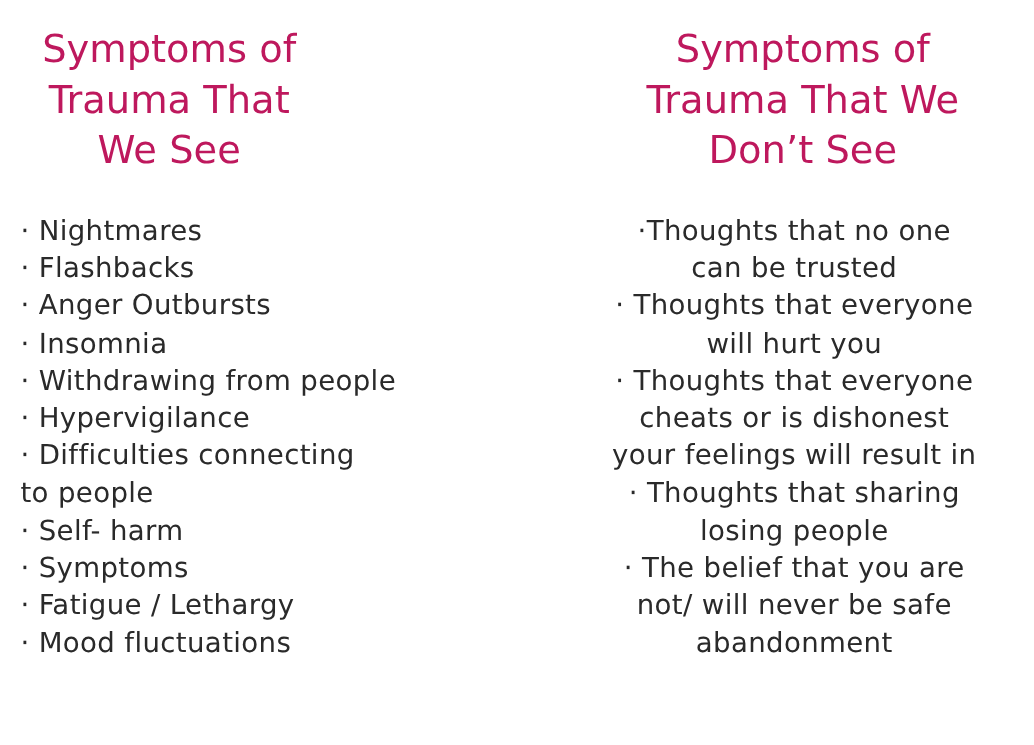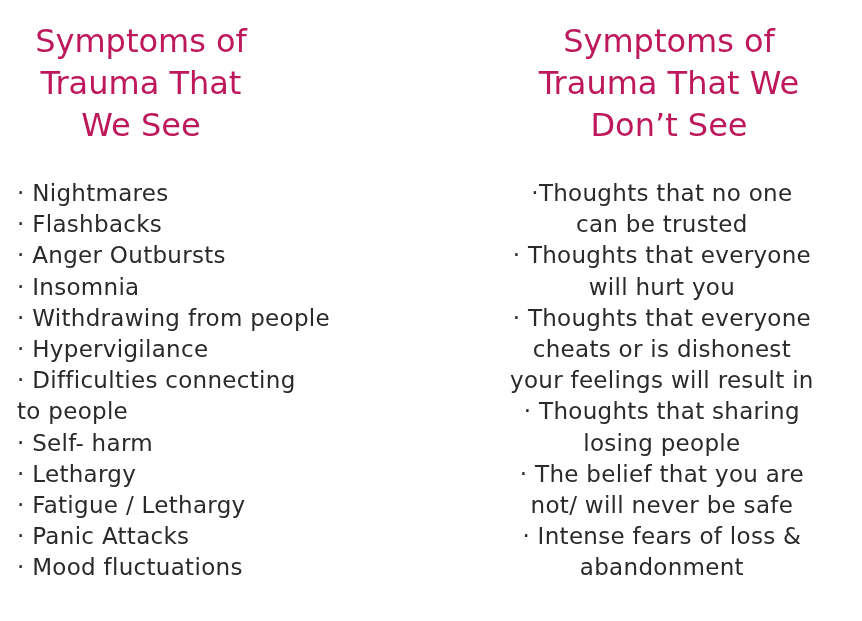--- a/index.html
+++ b/index.html
@@ -32,33 +32,31 @@
 <div class="list" id="list-left">
   <div>· Nightmares</div>
   <div>· Flashbacks</div>
   <div>· Anger Outbursts</div>
   <div>· Insomnia</div>
   <div>· Withdrawing from people</div>
   <div>· Hypervigilance</div>
   <div>· Difficulties connecting</div>
   <div>to people</div>
   <div>· Self- harm</div>
-  <div>· Lethargy</div>
+  <div>· Symptoms</div>
   <div>· Fatigue / Lethargy</div>
-  <div>· Panic Attacks</div>
   <div>· Mood fluctuations</div>
 </div>
 
 <div class="list" id="list-right">
   <div>·Thoughts that no one</div>
   <div>can be trusted</div>
   <div>· Thoughts that everyone</div>
   <div>will hurt you</div>
   <div>· Thoughts that everyone</div>
   <div>cheats or is dishonest</div>
   <div>your feelings will result in</div>
   <div>· Thoughts that sharing</div>
   <div>losing people</div>
   <div>· The belief that you are</div>
   <div>not/ will never be safe</div>
-  <div>· Intense fears of loss &amp;</div>
   <div>abandonment</div>
 </div>
 
 </body></html>

